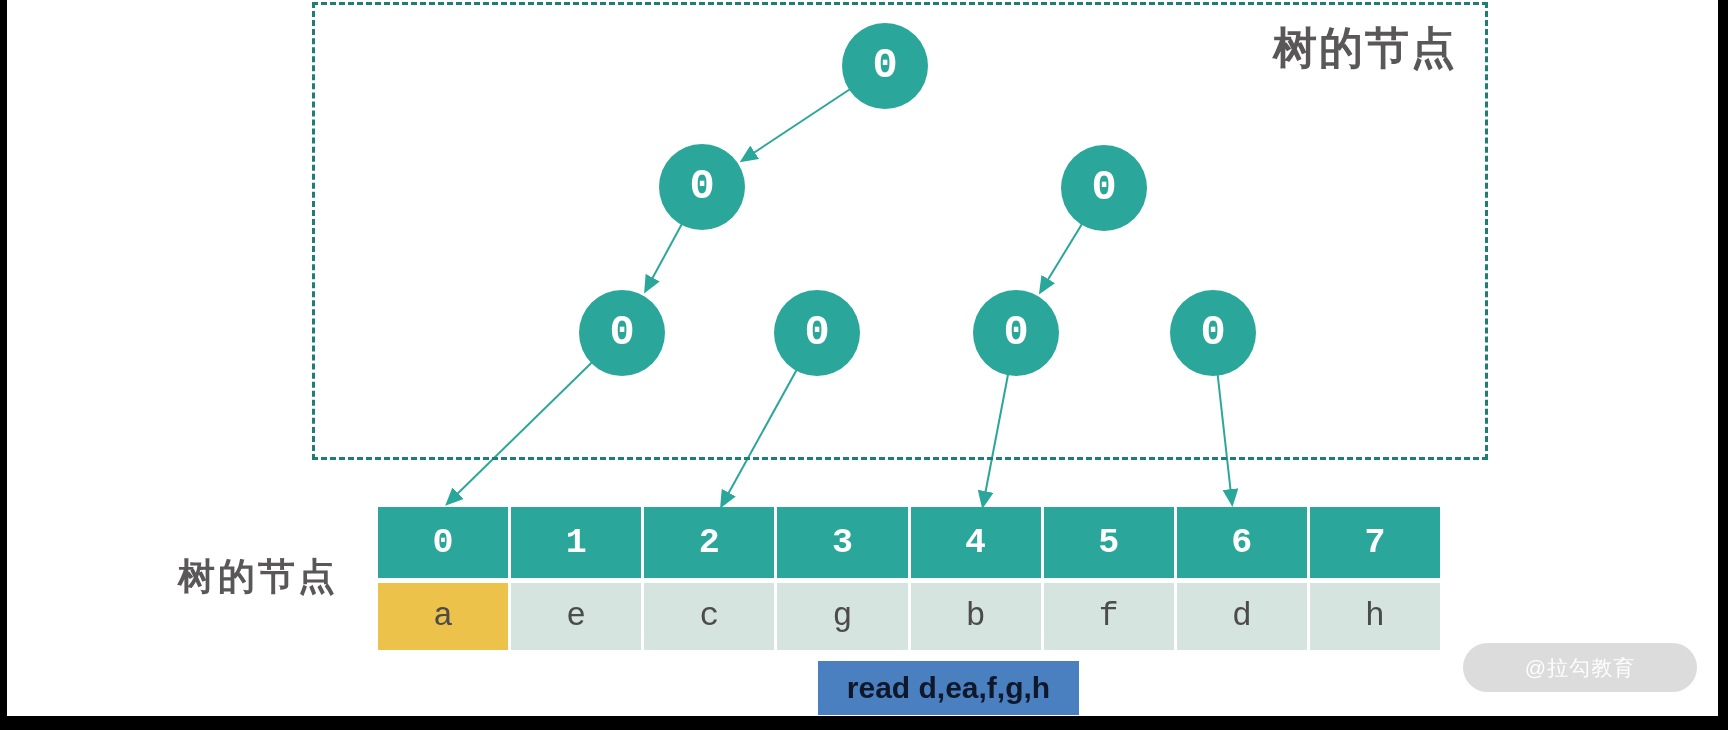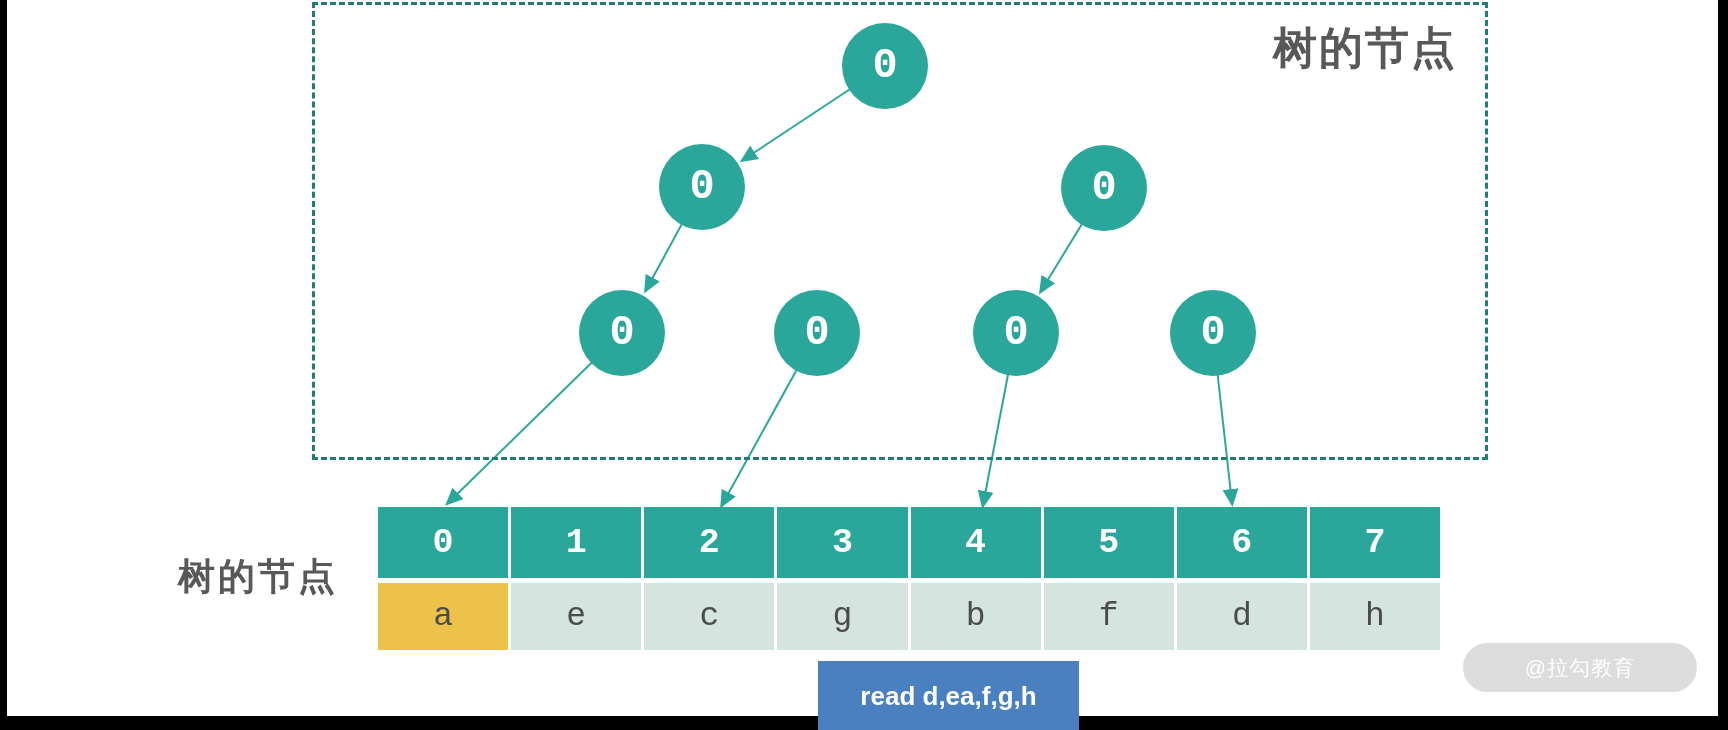--- a/index.html
+++ b/index.html
@@ -44,24 +44,24 @@
   .t-row + .t-row{margin-top:5px;}
   .t-cell{
     flex:1;display:flex;align-items:center;justify-content:center;
     font-family:"Liberation Mono",monospace;
   }
   .idx-cell{height:71px;background:var(--teal);color:#fff;font-weight:bold;font-size:35px;}
   .val-cell{height:67px;background:var(--cell-light);color:#4b4b4b;font-size:33px;}
   .val-cell.highlight{background:var(--highlight);}
 
   #read-badge{
-    position:absolute;left:818px;top:661px;width:261px;height:70px;
-    background:var(--badge-blue);color:#ffffff;
+    position:absolute;left:818px;top:661px;width:261px;height:54px;
+    background:var(--badge-blue);color:#0f172a;
     display:flex;align-items:center;justify-content:center;
-    font-size:26px;font-weight:bold;
+    font-size:30px;font-weight:bold;
   }
 
   #watermark{
     position:absolute;left:1463px;top:643px;width:234px;height:49px;
     background:var(--wm-bg);border-radius:33px;
     display:flex;align-items:center;justify-content:center;
     color:rgba(255,255,255,0.95);font-size:21px;letter-spacing:1px;text-align:center;
   }
 </style>
 </head>

